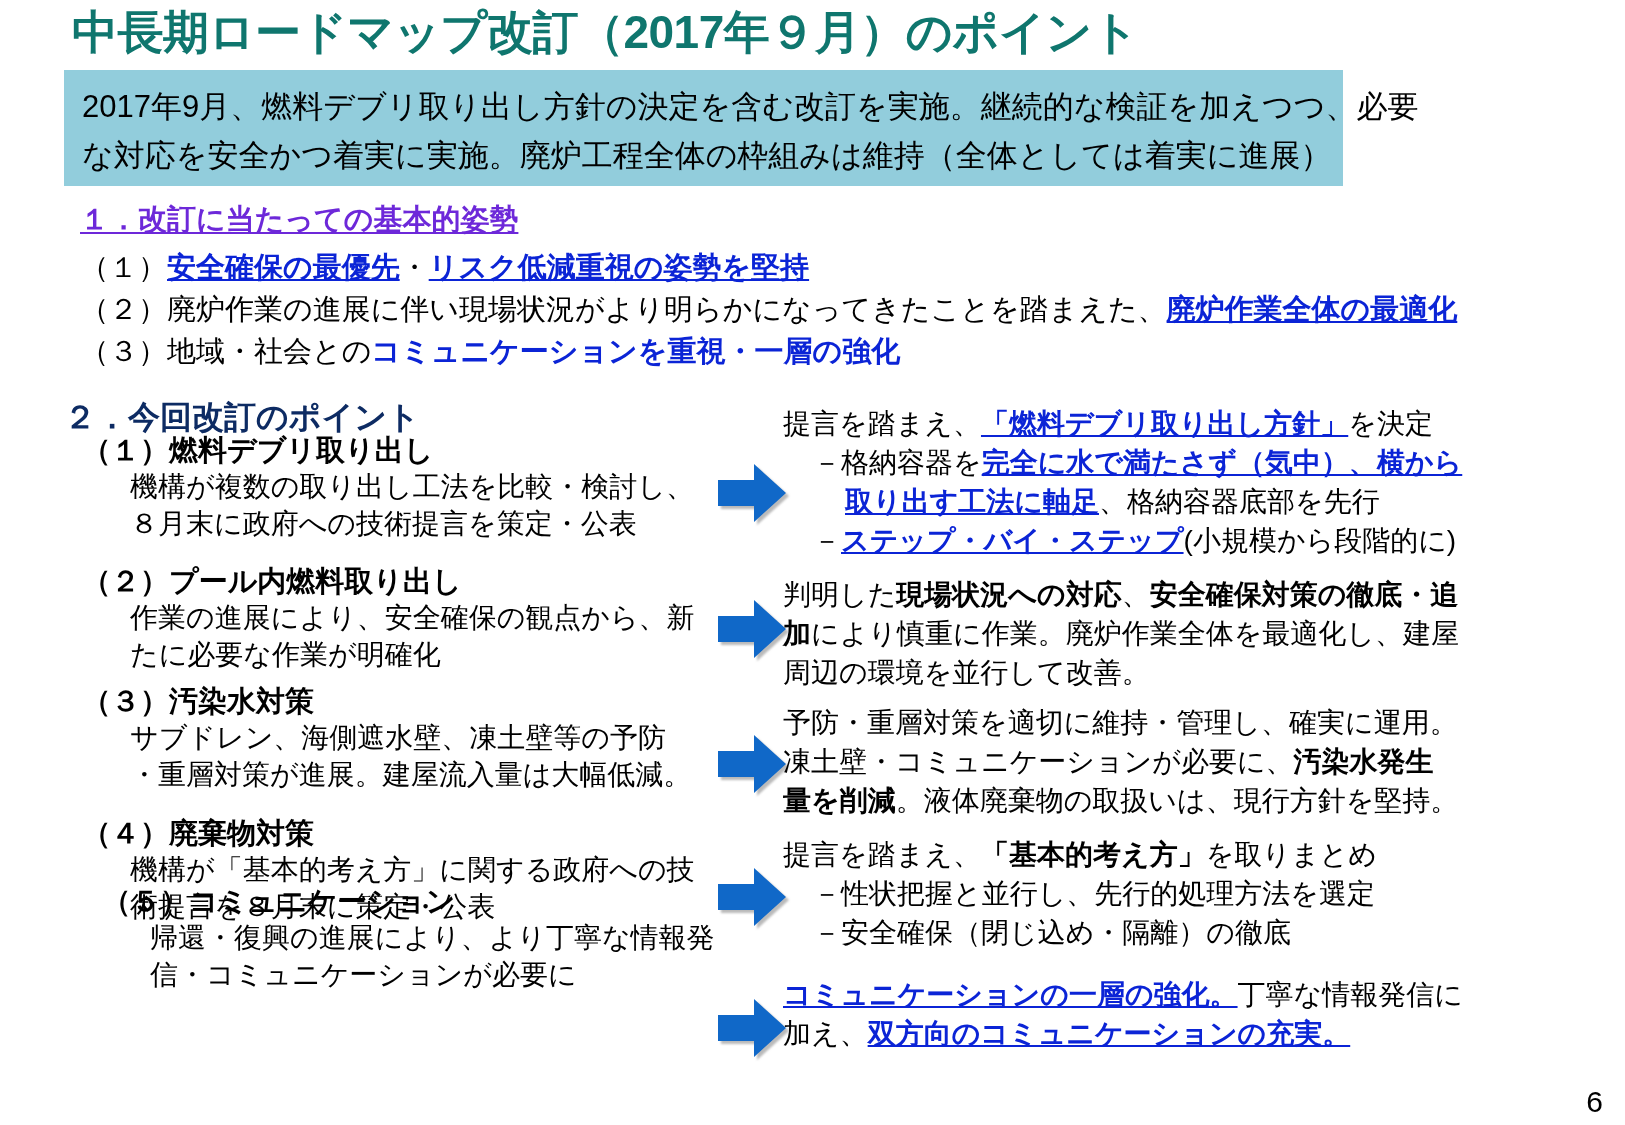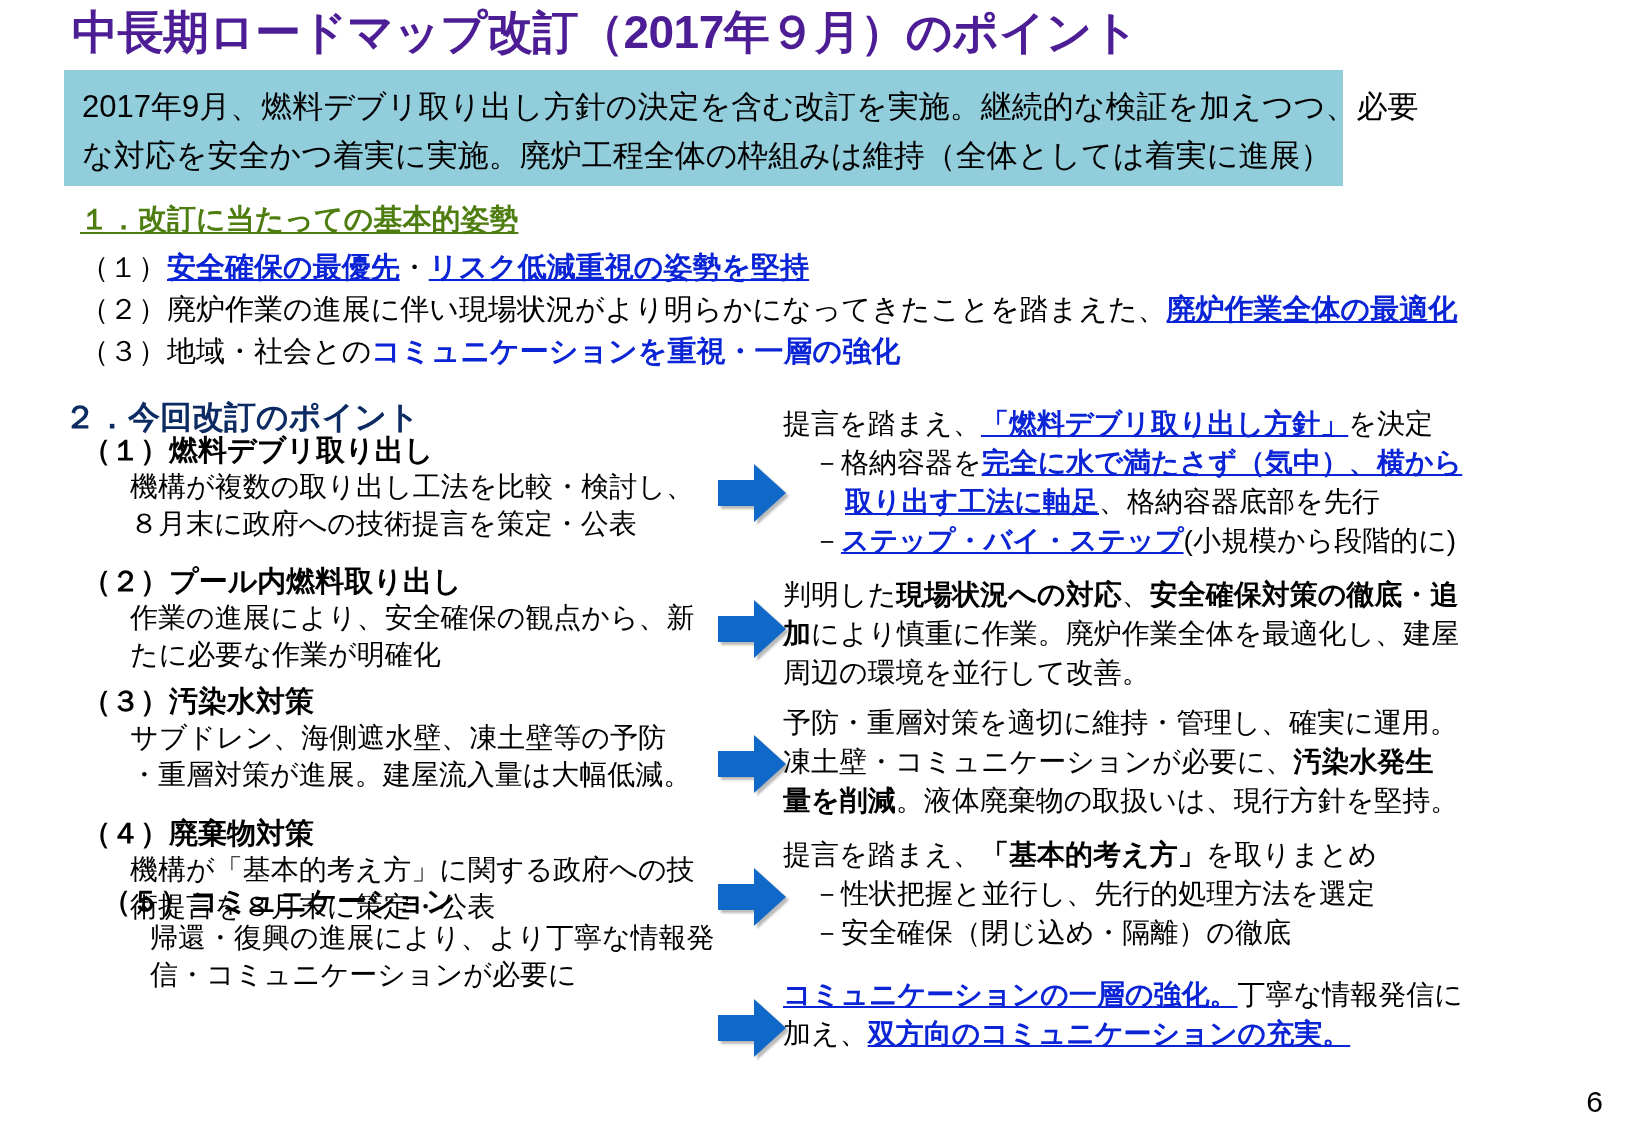--- a/index.html
+++ b/index.html
@@ -18,21 +18,21 @@
 
   
   .slide-title {
     position: absolute;
     left: 72px;
     top: 2px;
     font-size: 46px;
     font-weight: bold;
     letter-spacing: -0.5px;
     white-space: nowrap;
-    color: #4c1d95;
+    color: #0f766e;
   }
 
   
   .banner {
     position: absolute;
     left: 64px;
     top: 70px;
     width: 1279px;
     height: 116px;
     background: #92CDDC;
@@ -46,21 +46,21 @@
     white-space: nowrap;
   }
 
   
   .sec1-heading {
     position: absolute;
     left: 80px;
     top: 200px;
     font-size: 29px;
     font-weight: bold;
-    color: #4d7c0f;
+    color: #6d28d9;
     text-decoration: underline;
     text-underline-offset: 3px;
   }
   .sec1-row {
     position: absolute;
     left: 80px;
     font-size: 29px;
     white-space: nowrap;
     line-height: 38px;
   }

